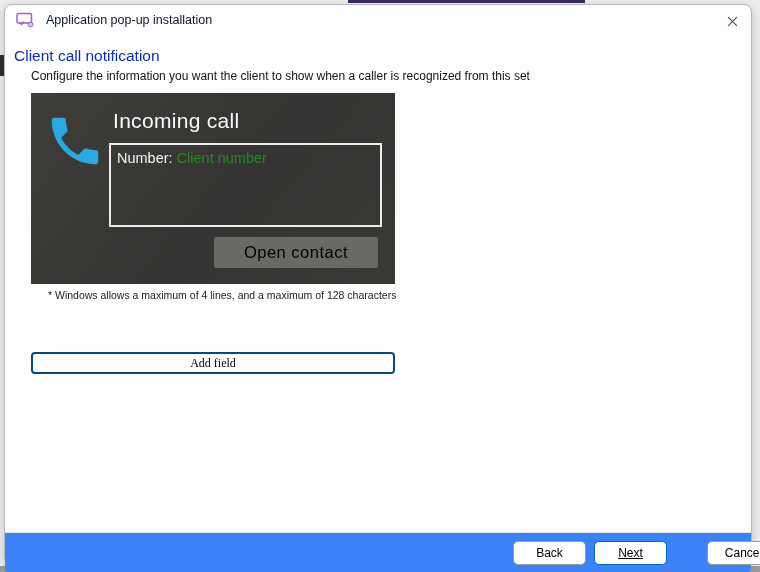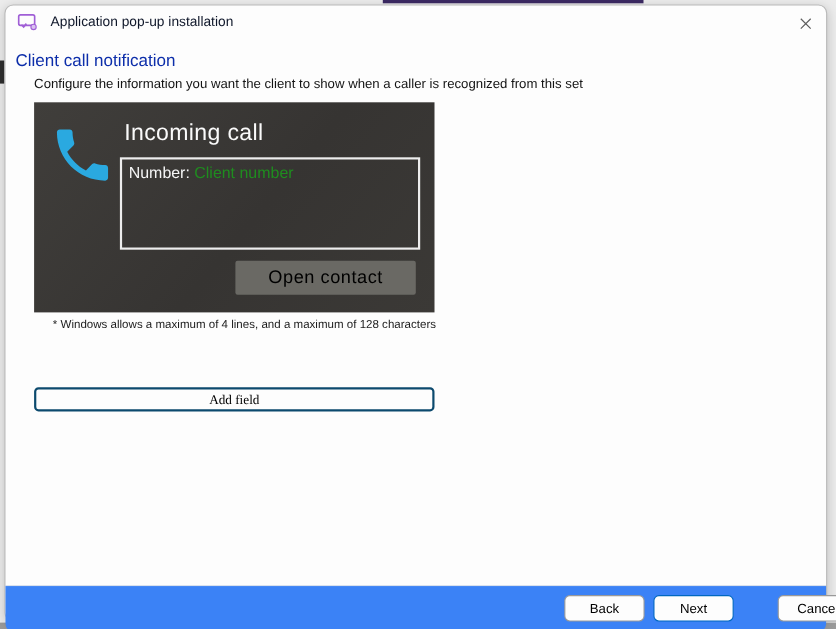--- a/index.html
+++ b/index.html
@@ -120,18 +120,18 @@
 
       <button class="open-contact" style="background-color: rgb(106, 105, 100);">Open contact</button>
     </div>
 
     <div class="footnote">* Windows allows a maximum of 4 lines, and a maximum of 128 characters</div>
 
     <button class="add-field">Add field</button>
 
     <div class="footer">
       <button class="btn-back">Back</button>
-      <button class="btn-next" style="border-color: rgb(0, 103, 192);">Next</button>
+      <button class="btn-next" style="border-color: rgb(0, 103, 192); text-decoration: underline;">Next</button>
       <button class="btn-cancel">Cancel</button>
     </div>
 
   </div>
 </div>
 
 </body></html>

